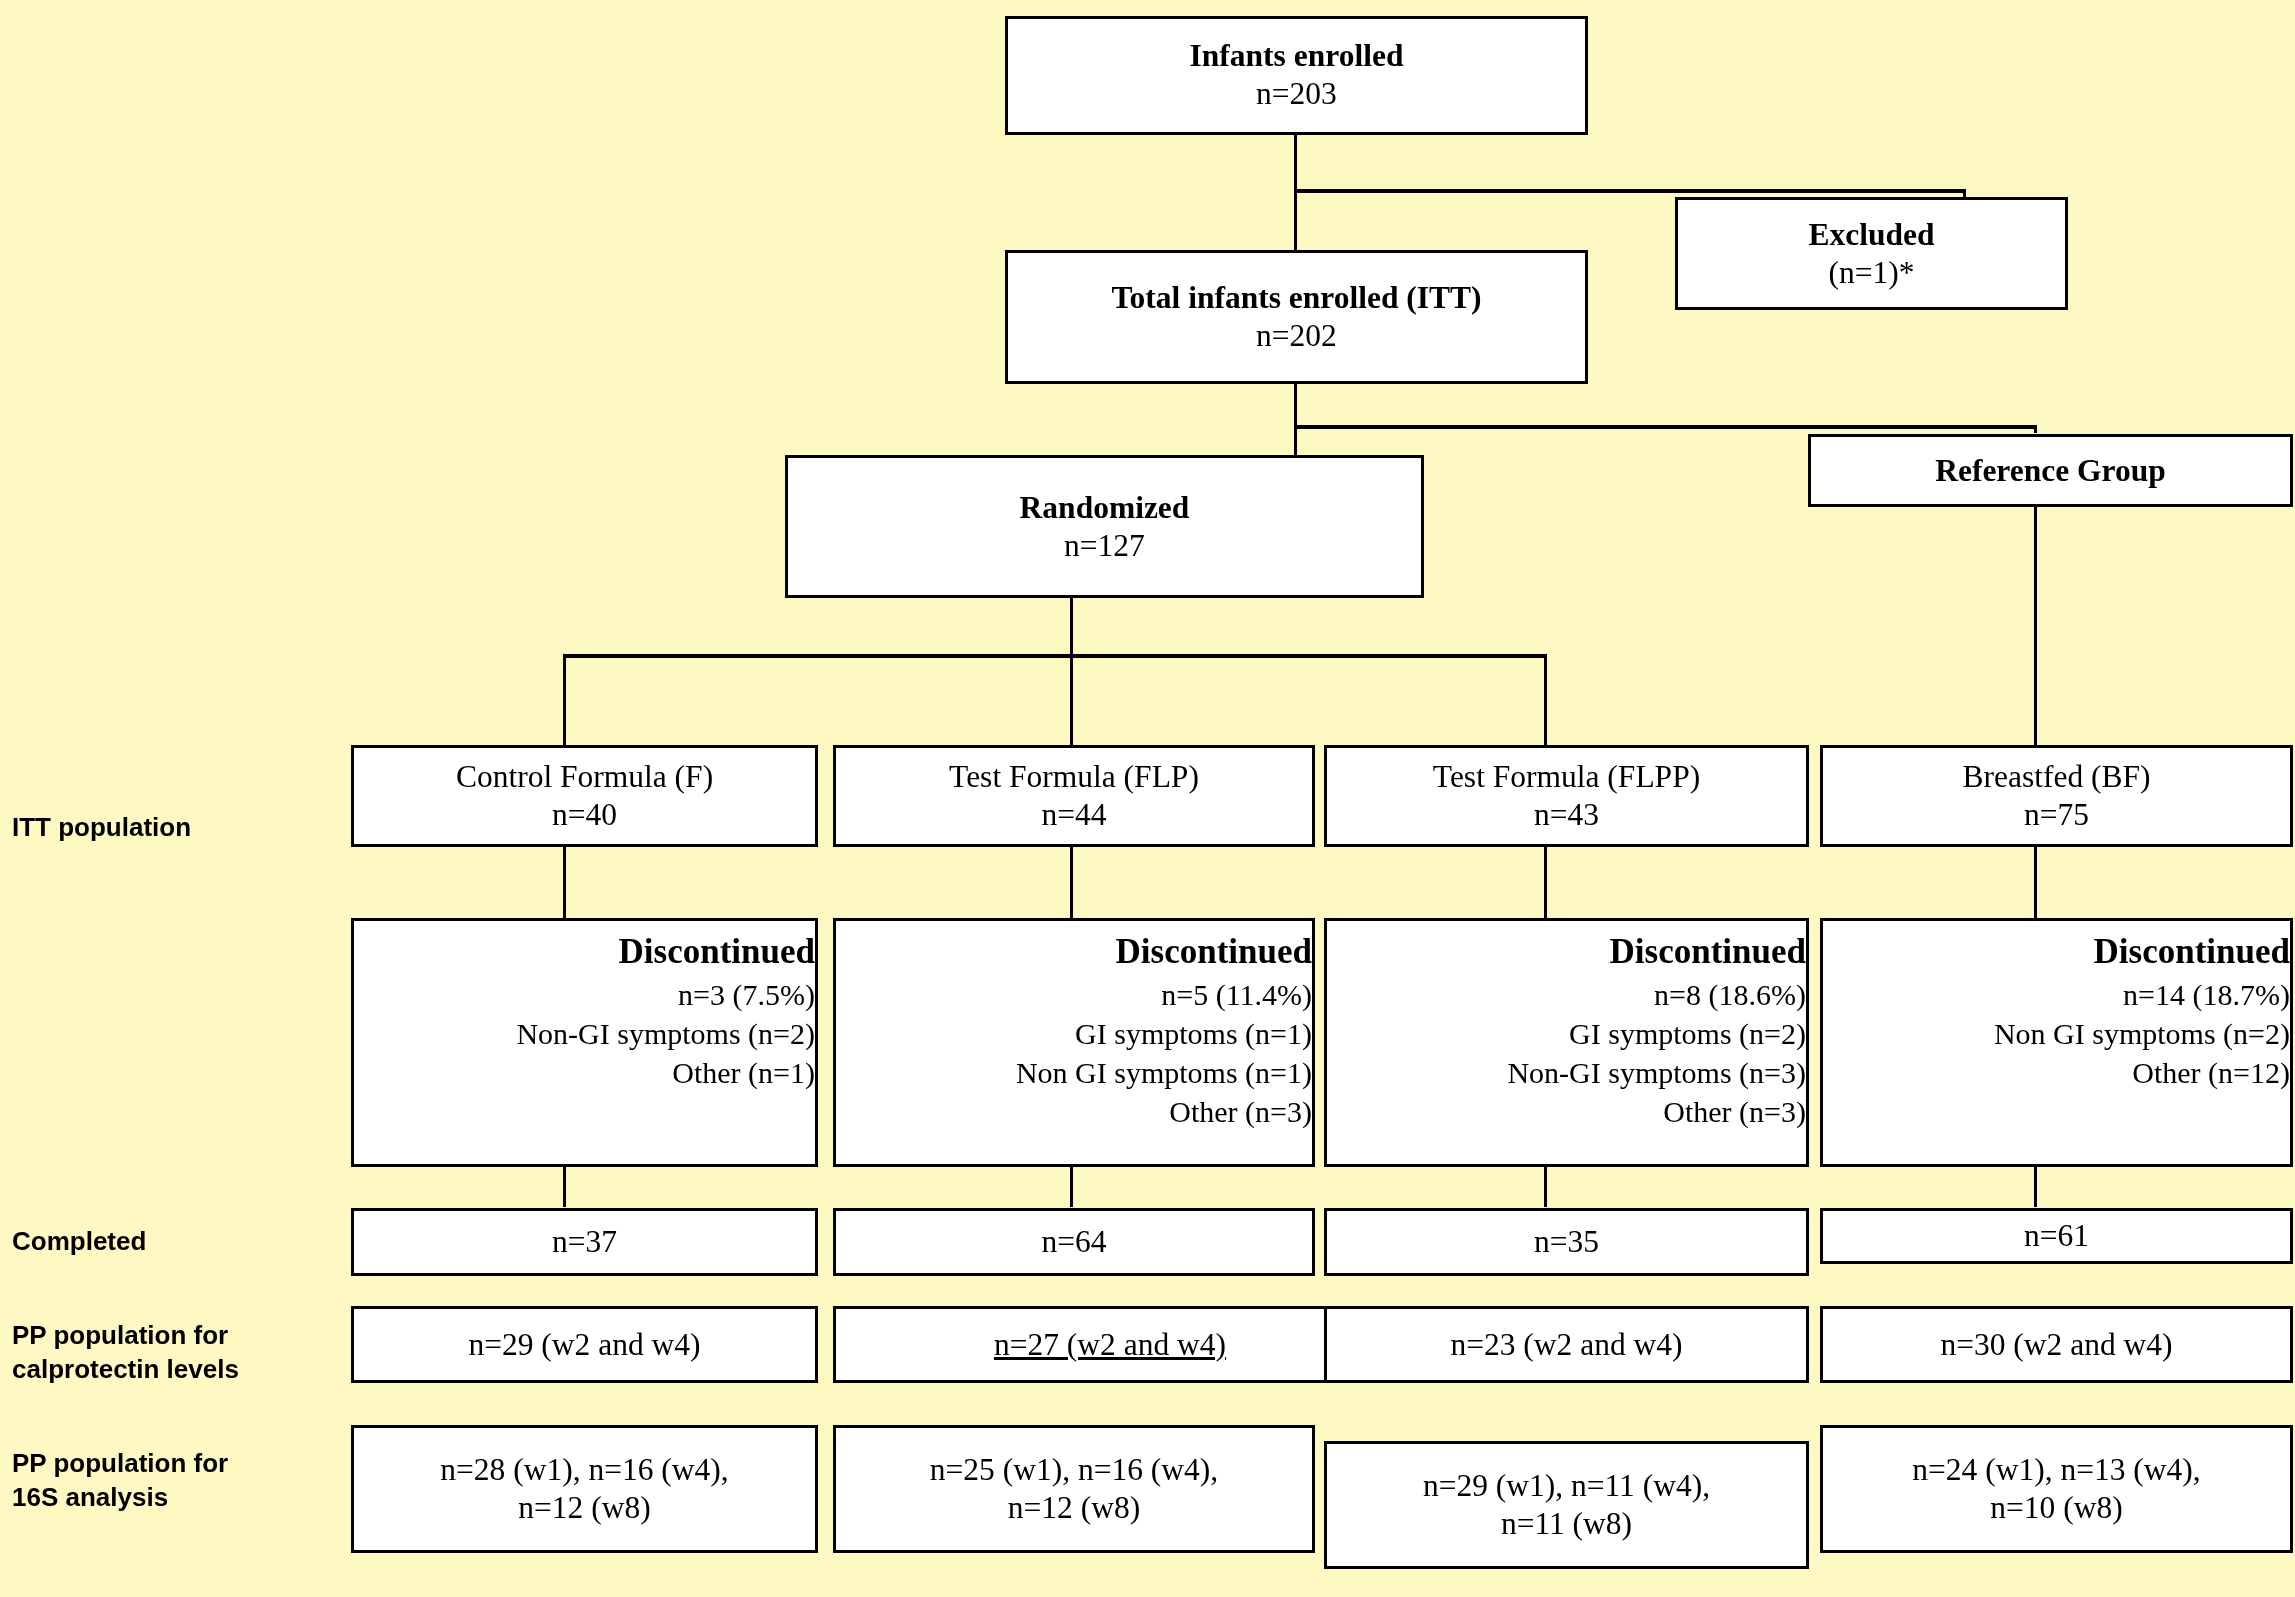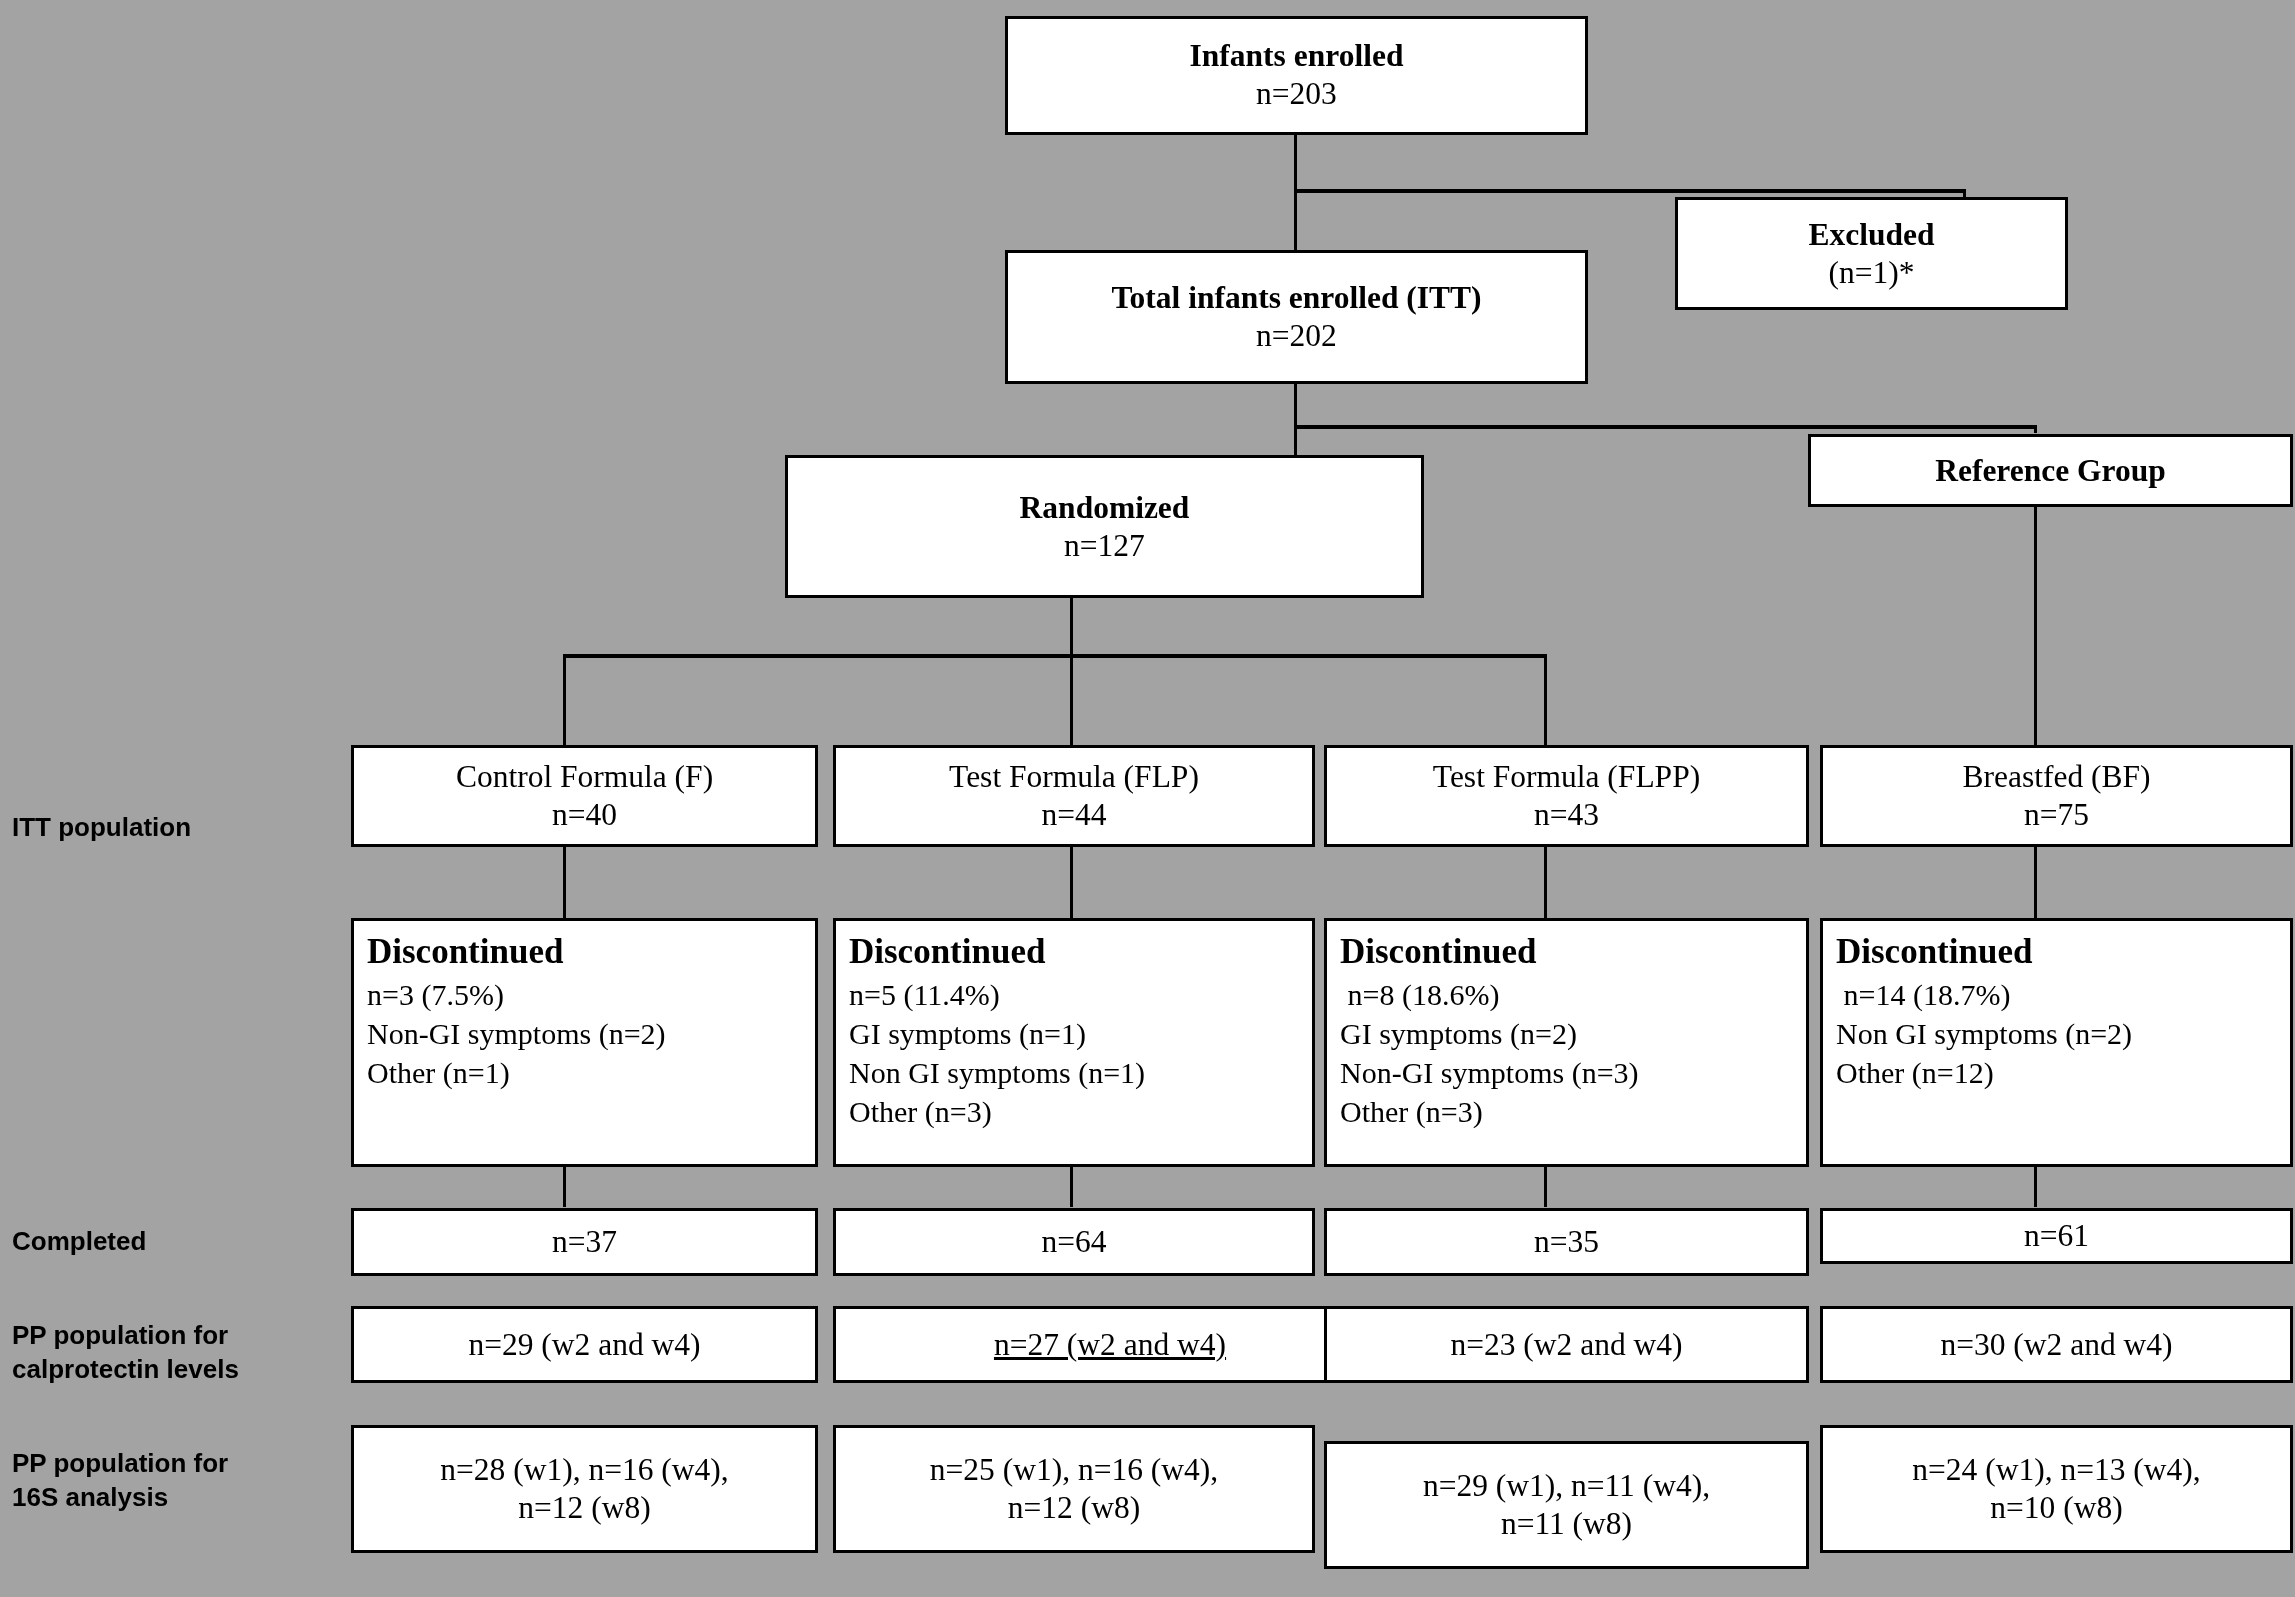--- a/index.html
+++ b/index.html
@@ -4,21 +4,21 @@
 <style>
   html,body{margin:0;padding:0;background:#ffffff;}
   body{
     font-family:"Liberation Serif","DejaVu Serif",serif;
     color:#000000;
   }
   #stage{
     position:relative;
     width:2295px;
     height:1598px;
-    background:#a3a3a3;
+    background:#fef9c3;
     overflow:hidden;
   }
 
   
   .box{
     position:absolute;
     box-sizing:border-box;
     border:3px solid #000;
     background:#ffffff;
     display:flex;
@@ -29,21 +29,21 @@
     font-family:"Liberation Serif","DejaVu Serif",serif;
     font-size:31.5px;
     line-height:1.20;
     z-index:3;
   }
   .box .ttl{font-weight:bold;}
   .box .ln{white-space:pre;}
 
   
   .box.left{
-    align-items:flex-start;
+    align-items:flex-end;
     justify-content:flex-start;
     text-align:left;
     padding:9.5px 0 0 13px;
   }
   .box.left .ttl{
     font-weight:bold;
     font-size:35px;
     line-height:1.18;
     margin-bottom:3.6px;
   }

